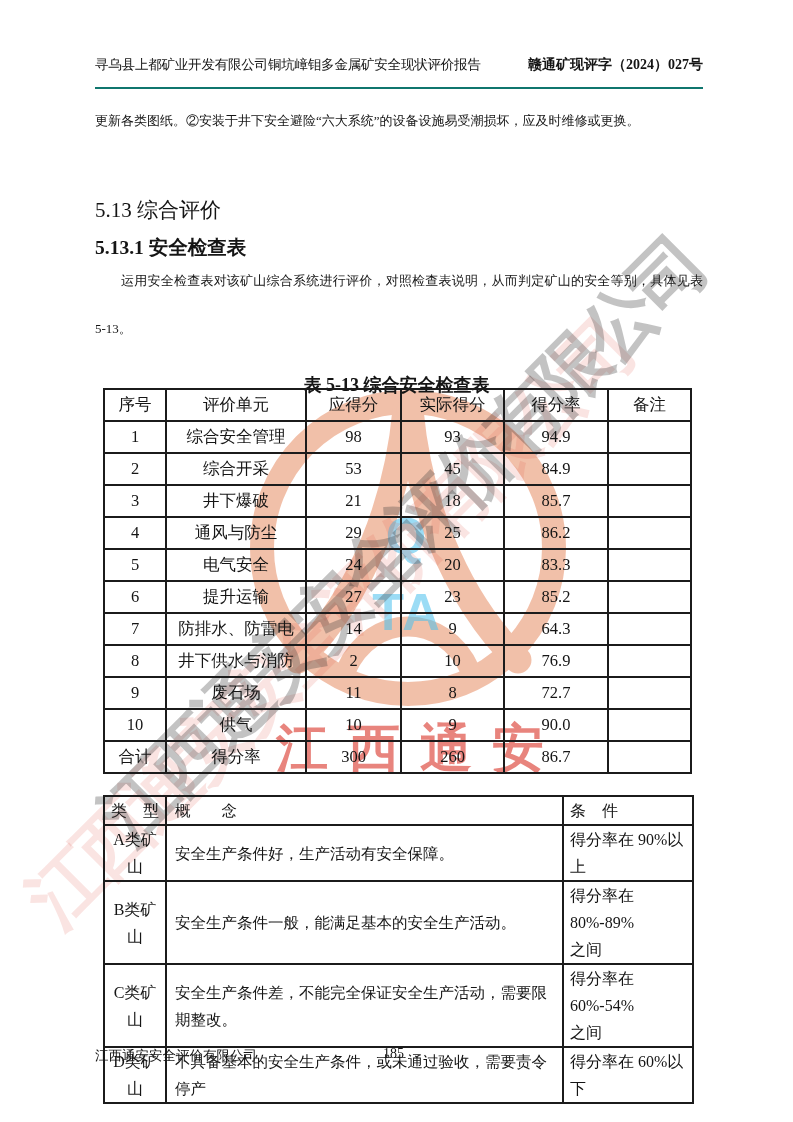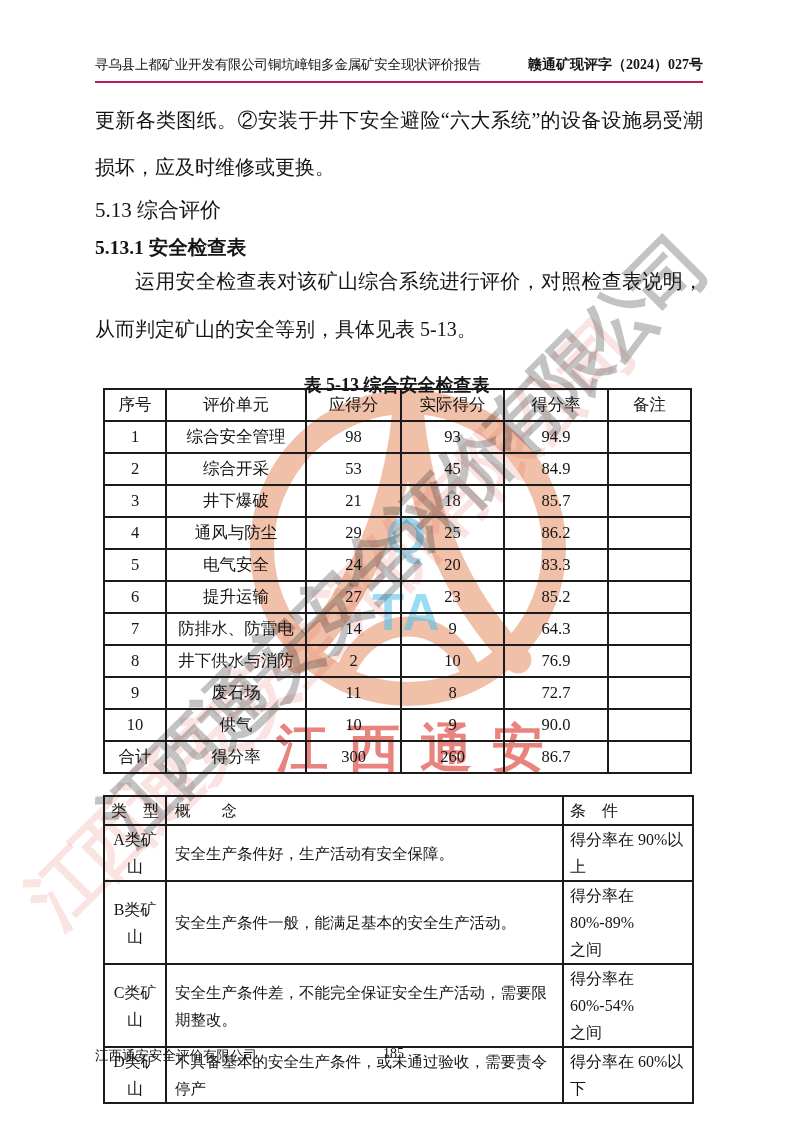--- a/index.html
+++ b/index.html
@@ -25,25 +25,25 @@
   .wm-red{
     position:absolute;left:276px;top:720px;
     font-family:"Liberation Serif","DejaVu Serif",serif;font-weight:700;
     font-size:52px;line-height:58px;letter-spacing:20px;color:rgba(216,50,38,.60);
   }
   
   .content{position:absolute;inset:0;z-index:1;}
   .page-header{
     position:absolute;left:95px;right:90px;top:56px;display:flex;
     justify-content:space-between;align-items:flex-end;
-    border-bottom:2px solid #be185d;padding-bottom:7px;
+    border-bottom:2px solid #0f766e;padding-bottom:13px;
   }
   .hdr-left{font-size:13.5px;letter-spacing:-0.2px;}
   .hdr-right{font-size:14px;font-weight:600;}
-  .para{position:absolute;left:95px;width:608px;font-size:20px;line-height:47px;text-align:justify;}
+  .para{position:absolute;left:95px;width:608px;font-size:13px;line-height:47px;text-align:justify;}
   .para1{top:97px;}
   .para2{top:257px;text-indent:2em;line-height:48px;}
   .h1{position:absolute;left:95px;top:196px;font-size:21px;font-weight:400;}
   .h2{position:absolute;left:95px;top:234px;font-size:19.5px;font-weight:700;}
   .tbl-caption{position:absolute;left:0;width:100%;text-align:center;font-size:18px;font-weight:700;margin-top:32px;}
   .cap13{top:341px;}
   .cap14{top:763px;letter-spacing:1px;}
   table{border-collapse:collapse;table-layout:fixed;background:transparent;}
   td,th{border:2px solid #1b1b1b;font-weight:400;font-size:16.5px;text-align:center;
         padding:0 4px;overflow:hidden;}

